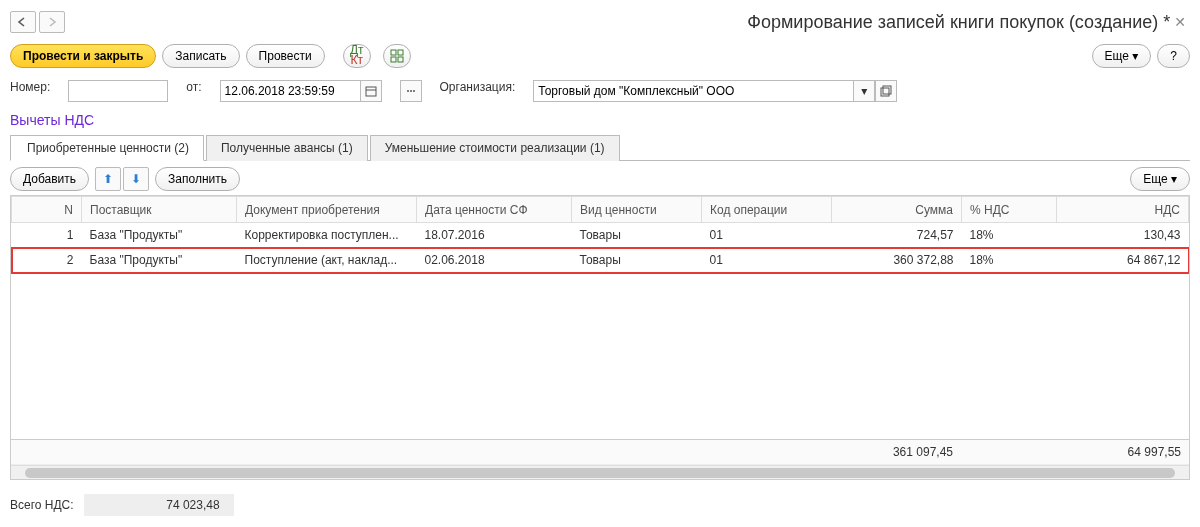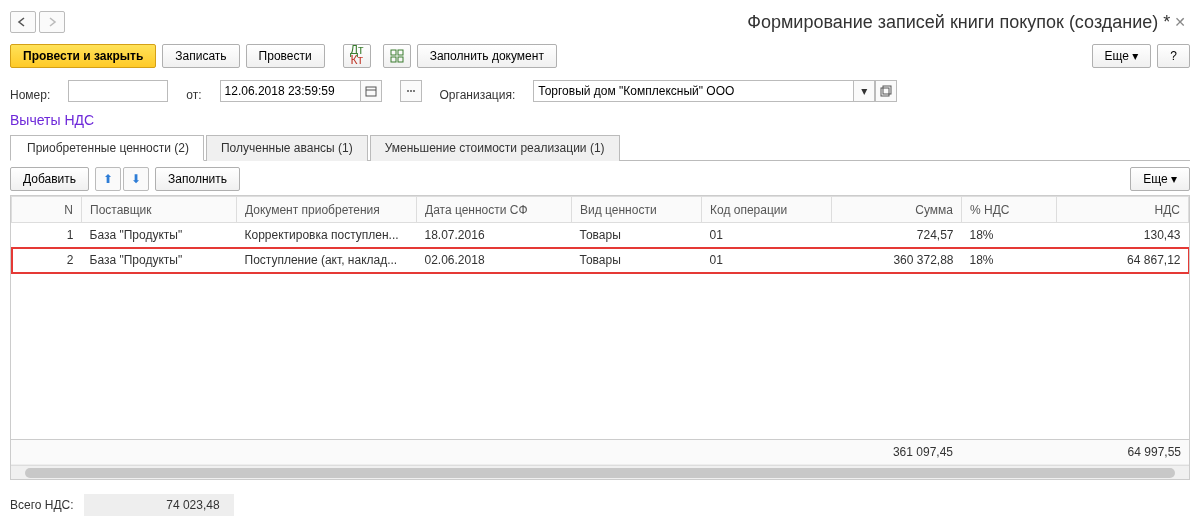--- a/index.html
+++ b/index.html
@@ -2,26 +2,26 @@
 <html><head>
 <meta charset="utf-8">
 <style>
   * { box-sizing: border-box; font-family: Arial, sans-serif; font-size: 12px; }
   body { margin: 0; padding: 10px; background: #fff; color: #333; }
   .top-bar { display: flex; align-items: center; margin-bottom: 10px; }
   .nav-btn { width: 26px; height: 22px; border: 1px solid #bbb; background: #fafafa; display: inline-flex; align-items: center; justify-content: center; margin-right: 3px; cursor: pointer; border-radius: 2px; }
   .title { font-size: 18px; margin-left: 30px; flex: 1; text-align: right; }
   .close-x { font-size: 14px; color: #888; cursor: pointer; padding: 4px; }
   .toolbar { display: flex; align-items: center; gap: 6px; margin-bottom: 12px; }
-  .btn { height: 24px; padding: 0 12px; border: 1px solid #b0b0b0; background: linear-gradient(#fff,#f0f0f0); cursor: pointer; border-radius: 2px; display: inline-flex; align-items: center; justify-content: center; }
+  .btn { height: 24px; padding: 0 12px; border: 1px solid #b0b0b0; background: linear-gradient(#fff,#f0f0f0); cursor: pointer; border-radius: 12px; display: inline-flex; align-items: center; justify-content: center; }
   .btn-primary { background: linear-gradient(#ffe259,#ffca28); border-color: #d4a017; font-weight: bold; }
   .btn-icon { width: 28px; padding: 0; }
   .btn-group { display: flex; gap: 12px; padding-left: 12px; }
   .spacer { flex: 1; }
-  .form-row { display: flex; align-items: flex-end; gap: 18px; margin-bottom: 10px; }
+  .form-row { display: flex; align-items: flex-start; gap: 18px; margin-bottom: 10px; }
   .lbl { white-space: nowrap; }
   .inp { height: 22px; border: 1px solid #bbb; padding: 0 4px; background: #fff; }
   .num-field { width: 100px; }
   .date-field { width: 140px; }
   .org-field { width: 320px; }
   .icon-btn { width: 22px; height: 22px; border: 1px solid #bbb; background: #fafafa; display: inline-flex; align-items: center; justify-content: center; cursor: pointer; }
   .input-combo { display: flex; }
   .input-combo .inp { border-right: none; }
   .input-combo .icon-btn { border-left: 1px solid #bbb; }
   .section-title { color: #6d28d9; font-size: 14px; margin: 6px 0; }
@@ -75,21 +75,20 @@
     </button>
     <button class="btn btn-icon">
       <svg width="14" height="14">
           <rect x="1" y="1" width="5" height="5" fill="none" stroke="#3a7d2e"></rect>
           <rect x="8" y="1" width="5" height="5" fill="none" stroke="#3a7d2e"></rect>
           <rect x="1" y="8" width="5" height="5" fill="none" stroke="#3a7d2e"></rect>
           <rect x="8" y="8" width="5" height="5" fill="none" stroke="#3a7d2e"></rect>
         </svg>
     </button>
   </div>
-  <button class="btn">Заполнить документ</button>
   <div class="spacer"></div>
   <button class="btn"><span>Еще</span>&nbsp;<span>▾</span></button>
   <button class="btn">?</button>
 </div>
 
 <div class="form-row">
   <span class="lbl">Номер:</span>
   <input class="inp num-field" value="" style="">
   <span class="lbl">от:</span>
   <div class="input-combo">

